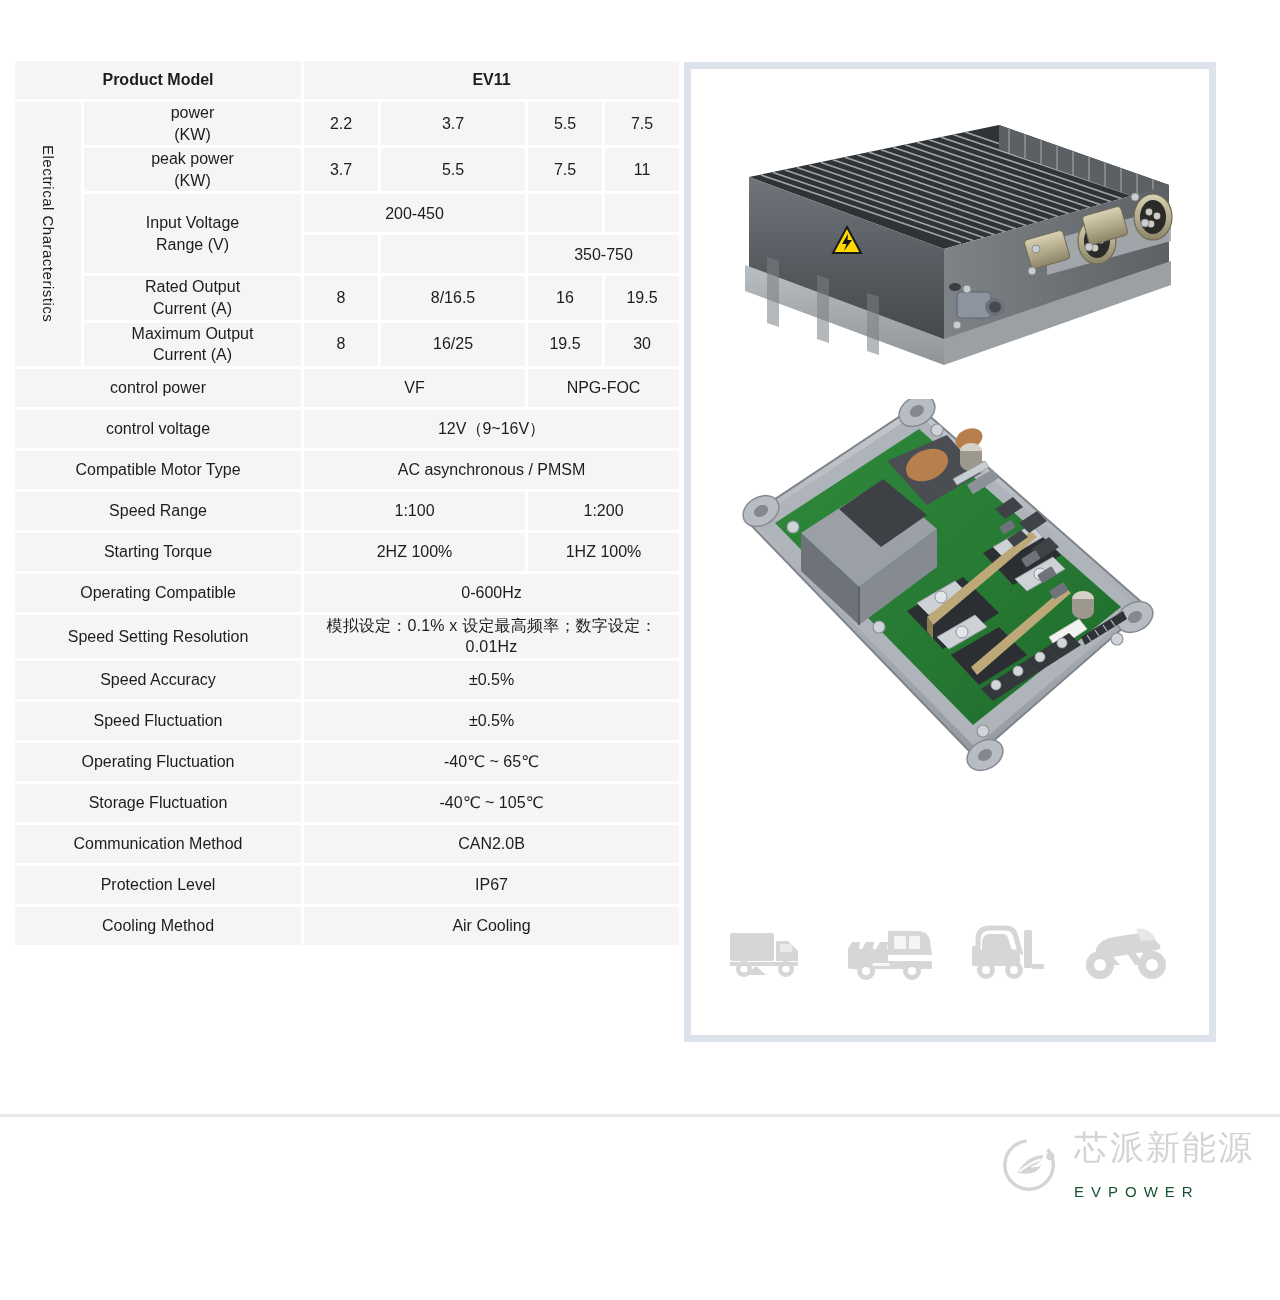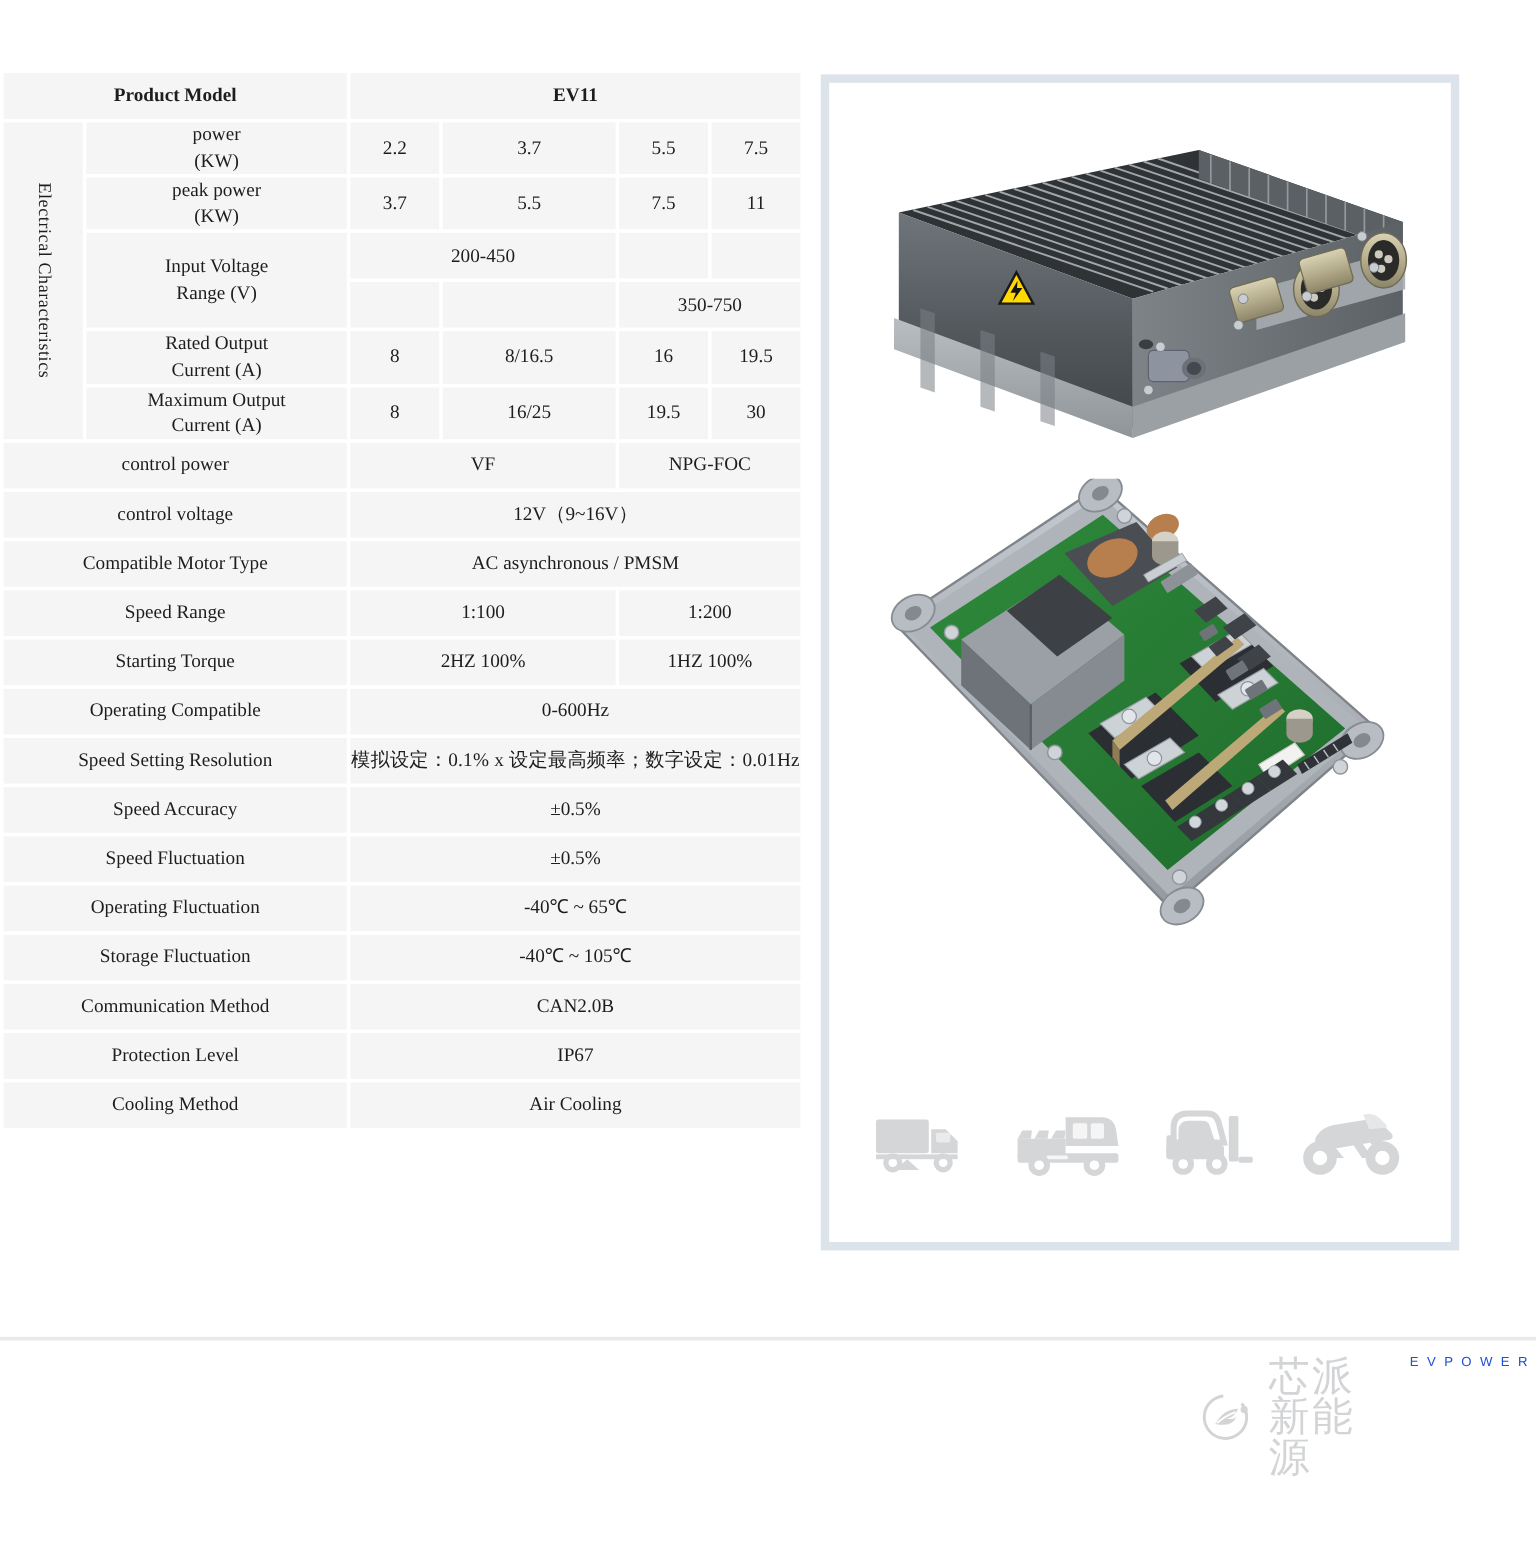--- a/index.html
+++ b/index.html
@@ -8,21 +8,21 @@
     background:#ffffff;
     font-family:"Liberation Sans","DejaVu Sans",sans-serif;
     color:#1a1a1a;
     overflow:hidden;
     position:relative;
   }
   .page{ position:relative; width:1280px; height:1300px; }
 
   
   .spec-wrap{
-    position:absolute; left:0; top:58px; width:660px;font-family:Liberation Serif, serif;
+    position:absolute; left:12px; top:58px; width:660px;
   }
   table.spec{
     border-collapse:separate;
     border-spacing:3px 3px;
     width:660px;
     table-layout:fixed;
   }
   table.spec td{
     background:#f5f5f6;
     text-align:center;
@@ -95,28 +95,28 @@
   
   .rule{
     position:absolute; left:0; top:1114px; width:1280px; height:3px;
     background:#e9e9e9;
   }
   .brand{
     position:absolute; left:1000px; top:1130px;
     display:flex; align-items:center; gap:12px;
   }
   .brand-mark{ width:62px; height:62px; }
-  .brand-text{ display:flex; flex-direction:row; gap:20px; }
+  .brand-text{ display:flex; flex-direction:column; gap:20px; }
   .brand-cn{
     font-size:34px; color:#d3d4d6; letter-spacing:2px;
     font-family:"DejaVu Sans","Liberation Sans",sans-serif;
     line-height:1;
   }
   .brand-en{
-    font-size:11px; color:#1d4ed8; letter-spacing:7px; line-height:1;
+    font-size:15px; color:#14532d; letter-spacing:7px; line-height:1;
   }
 </style>
 </head>
 <body>
 
 <div class="page">
 
   <div class="spec-wrap">
     <table class="spec">
       <colgroup>

